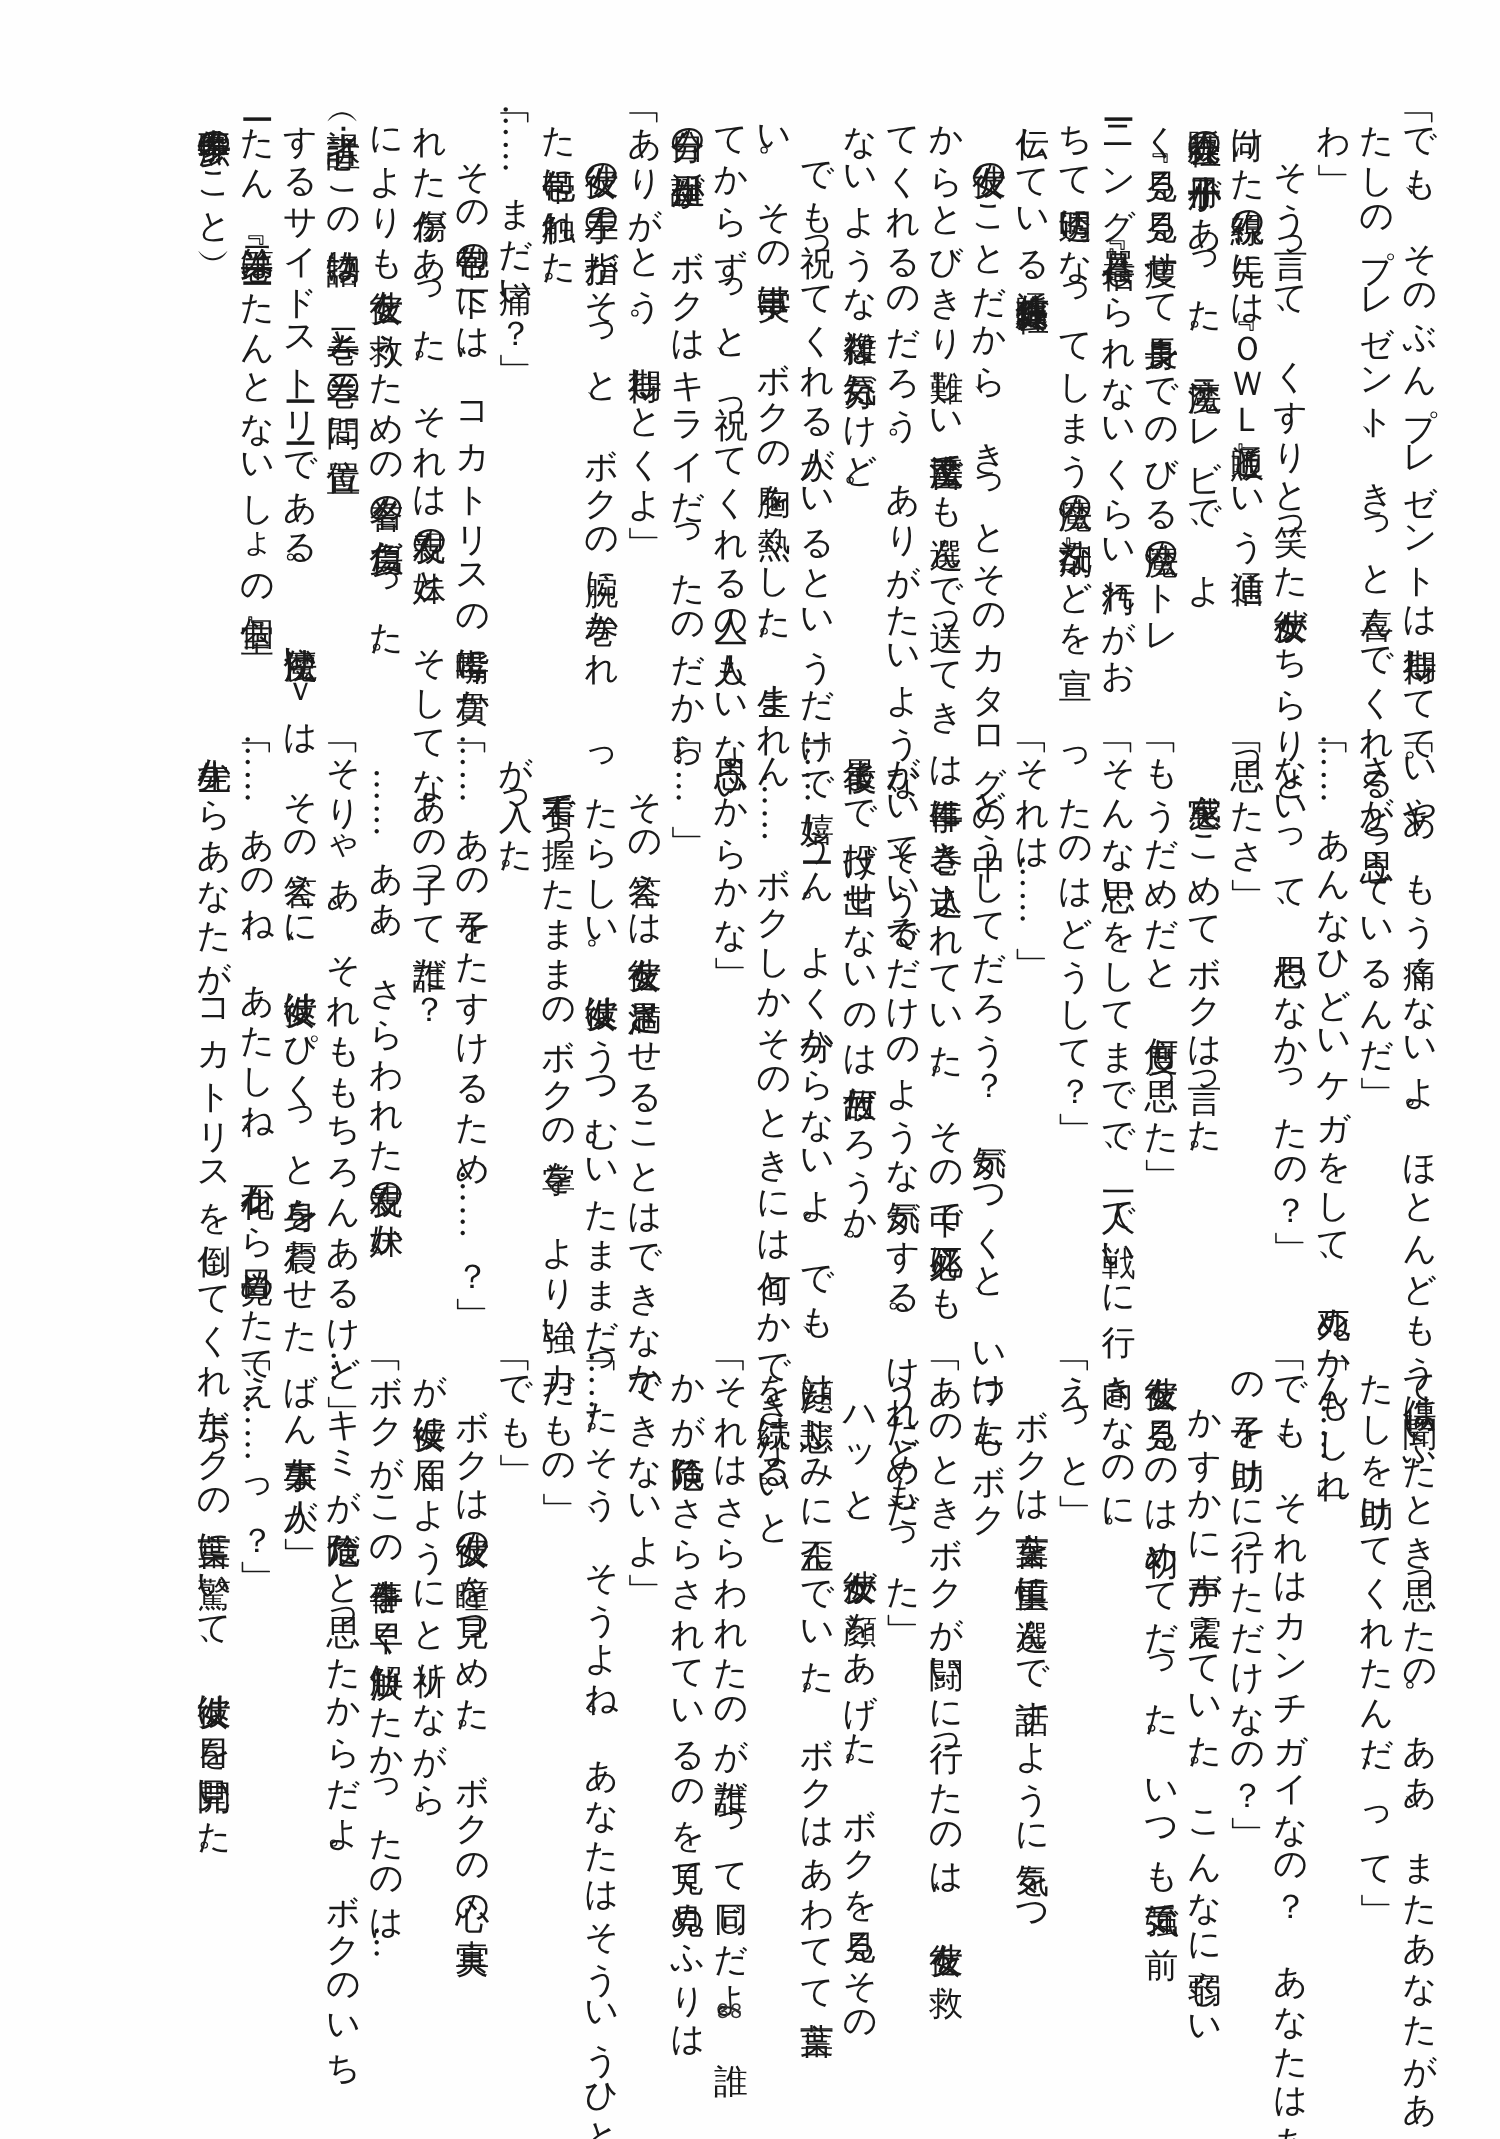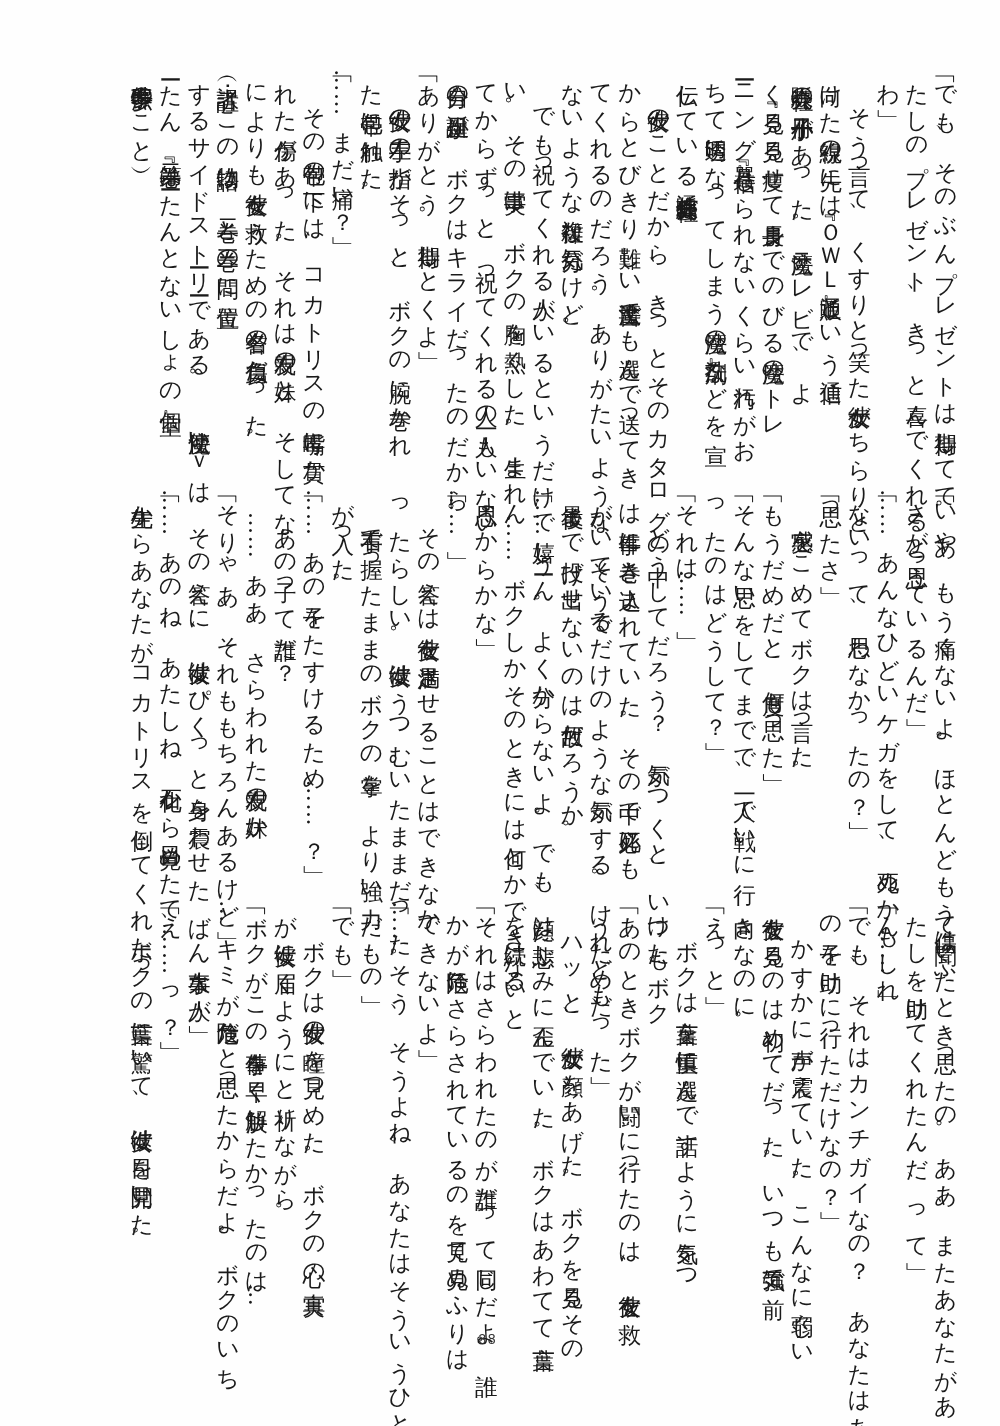--- a/index.html
+++ b/index.html
@@ -3,21 +3,21 @@
 <meta charset="utf-8">
 <style>
   html, body { margin: 0; padding: 0; background: #ffffff; }
   body { width: 1000px; height: 1426px; position: relative; overflow: hidden; font-family: "DejaVu Serif", "Liberation Serif", serif; color: #1a1a1a; }
   .page { position: absolute; left: 0; top: 0; width: 1000px; height: 1426px; background: #fefefe; }
   .tier { position: absolute; left: 98px; width: 862px; writing-mode: vertical-rl; -webkit-writing-mode: vertical-rl; font-size: 22.6px; line-height: 28.7px; letter-spacing: 1.1px; }
   .tier1 { top: 68px; height: 380px; }
   .tier2 { top: 488px; height: 360px; }
   .tier3 { top: 900px; height: 360px; }
   .line { display: block; white-space: nowrap; }
-  .page-number { position: absolute; left: 478px; top: 1332px; font-size: 14px; font-family: Liberation Mono, monospace; color: #333; letter-spacing: 1px; }
+  .page-number { position: absolute; left: 478px; top: 1332px; font-size: 14px; font-family: Liberation Sans, sans-serif; color: #333; letter-spacing: 1px; }
 </style>
 </head>
 <body>
 
 <div class="page">
 
   <div class="tier tier1">
     <span class="line">「でも、そのぶんプレゼントは期待してて。あ</span>
     <span class="line">たしのプレゼント、きっと喜んでくれると思う</span>
     <span class="line">わ」</span>

